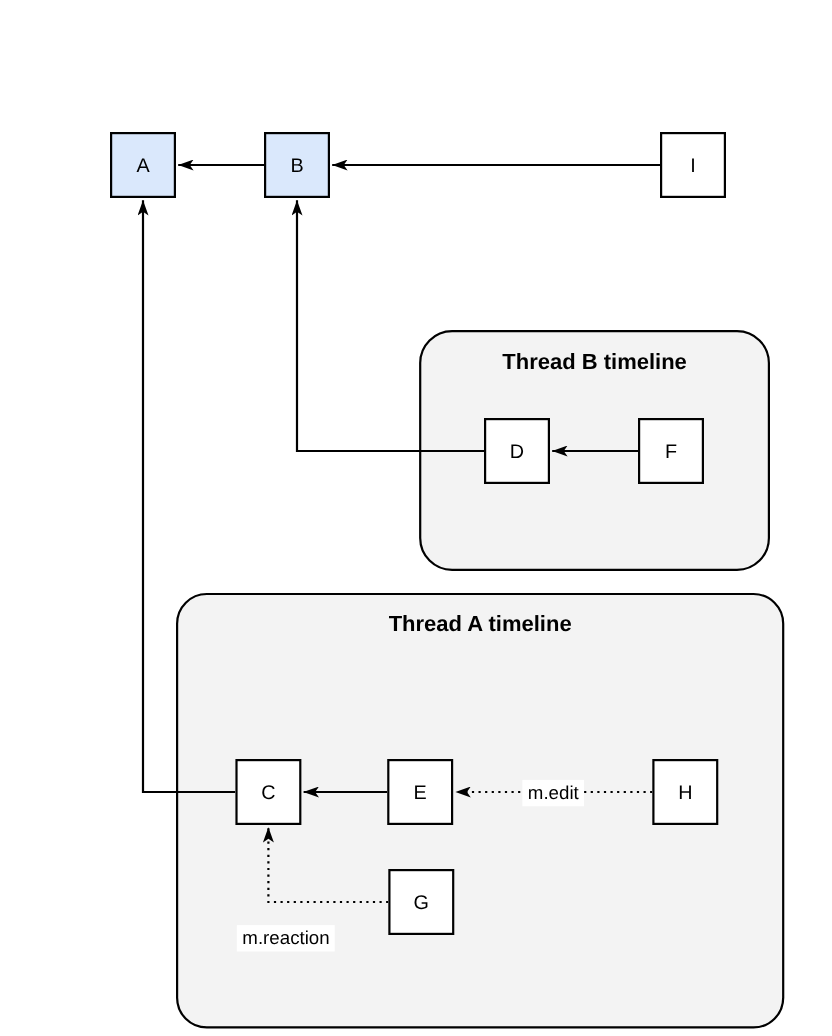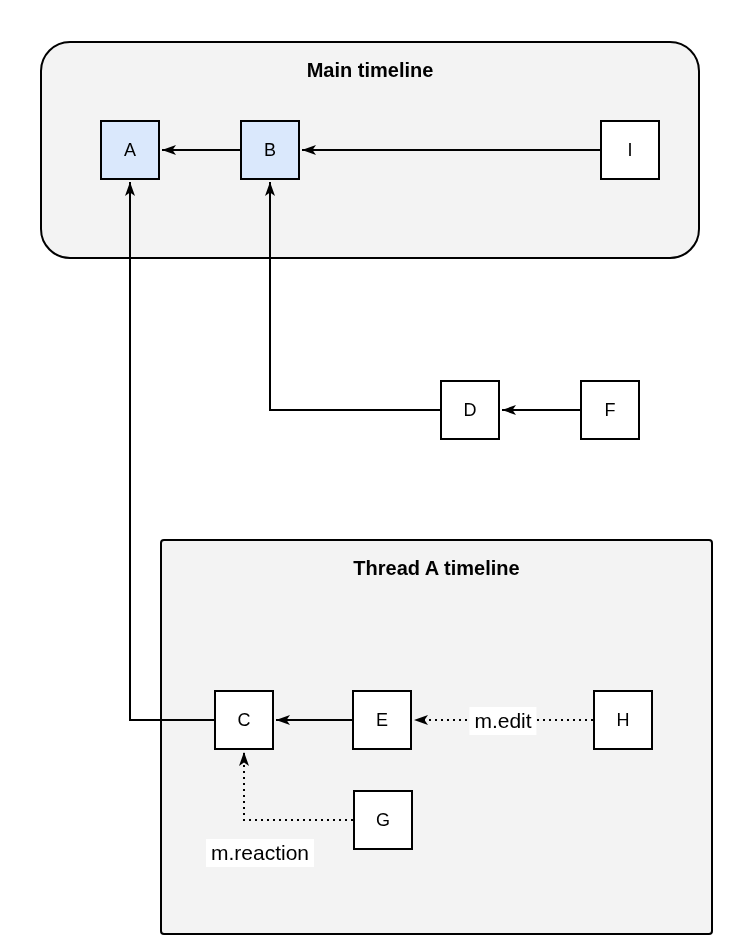--- a/index.html
+++ b/index.html
@@ -11,21 +11,21 @@
   .container {
     position:absolute; background:#f3f3f3; border:2px solid #000000;
     box-sizing:border-box;
   }
   .container-title {
     position:absolute; top:16px; left:0; right:0; text-align:center;
     font-weight:bold; font-size:20px; color:#000;
   }
   .c-main    { left:40px;  top:41px;  width:660px; height:218px; border-radius:30px; }
   .c-threadb { left:381px; top:300px; width:319px; height:219px; border-radius:30px; }
-  .c-threada { left:160px; top:539px; width:553px; height:396px; border-radius:4px; }
+  .c-threada { left:160px; top:539px; width:553px; height:396px; border-radius:28px; }
 
   .edges { position:absolute; left:0; top:0; width:756px; height:942px; pointer-events:none; }
 
   .node {
     position:absolute; width:60px; height:60px; box-sizing:border-box;
     border:2px solid #000000; background:#ffffff;
     display:flex; align-items:center; justify-content:center;
     font-size:18px; line-height:1;
   }
   .node.highlight { background:#dae8fc; }
@@ -34,32 +34,32 @@
   .n-i { left:600px; top:120px; }
   .n-d { left:440px; top:380px; }
   .n-f { left:580px; top:380px; }
   .n-c { left:214px; top:690px; }
   .n-e { left:352px; top:690px; }
   .n-h { left:593px; top:690px; }
   .n-g { left:353px; top:790px; }
 
   .edge-label {
     position:absolute; transform:translate(-50%,-50%);
-    background:#ffffff; padding:2px 5px; font-size:21px; white-space:nowrap;
+    background:#ffffff; padding:2px 5px; font-size:17px; white-space:nowrap;
   }
   .l-edit     { left:503px; top:721px; }
   .l-reaction { left:260px; top:853px; }
 </style>
 </head>
 <body>
 
 <div class="canvas">
 
-  <div class="container c-main">
-    <div class="container-title">Main timeline</div>
+  <div class="container c-threadb">
+    <div class="container-title">Thread B timeline</div>
   </div>
   <div class="container c-threada">
     <div class="container-title">Thread A timeline</div>
   </div>
 
   <svg class="edges" viewBox="0 0 756 942" xmlns="http://www.w3.org/2000/svg">
     <defs>
       <marker id="arrow" viewBox="0 0 14 10" refX="14" refY="5" markerWidth="14" markerHeight="10" markerUnits="userSpaceOnUse" orient="auto">
         <path d="M14,5 L0,0 L3.5,5 L0,10 Z" fill="#000000"></path>
       </marker>

